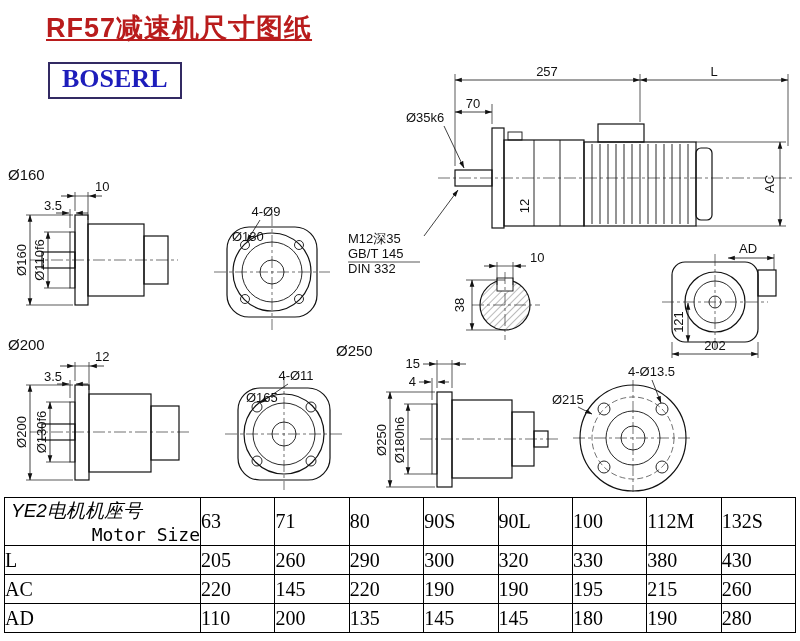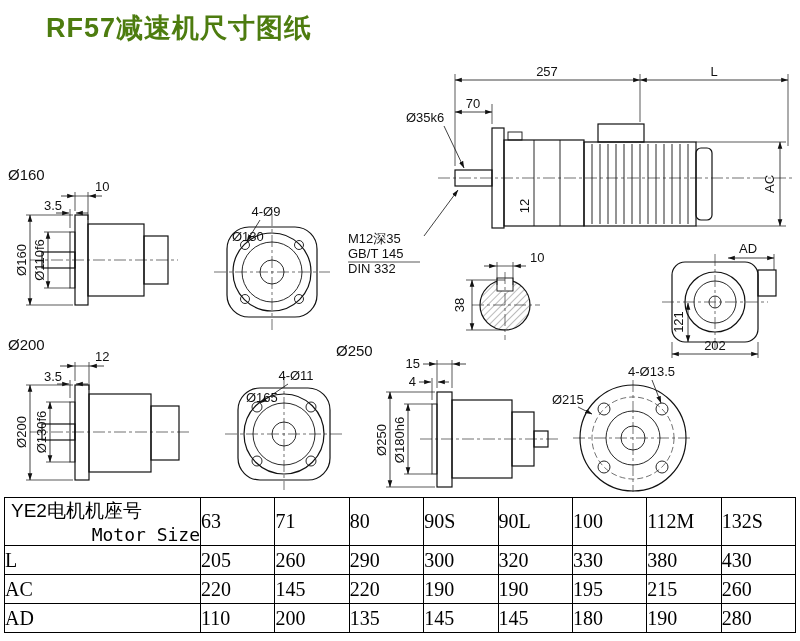--- a/index.html
+++ b/index.html
@@ -1,19 +1,19 @@
 <!DOCTYPE html>
 <html><head>
 <meta charset="utf-8">
 <style>
   * { box-sizing: border-box; }
   html,body { margin:0; padding:0; background:#ffffff; }
   body { width:800px; height:641px; font-family:"Liberation Sans",sans-serif; }
   .page { position:relative; width:800px; height:641px; background:#fff; overflow:hidden; }
-  .title { position:absolute; left:46px; top:10px; font-size:27px; font-weight:bold; color:#4d7c0f; letter-spacing:1px; }
+  .title { position:absolute; left:46px; top:10px; font-size:27px; font-weight:bold; color:#b91c1c; letter-spacing:1px;text-decoration:underline; }
   .logo { position:absolute; left:48px; top:62px; border:2px solid #322a63; padding:0px 12px 3px 12px;
           font-family:"Liberation Serif",serif; font-size:26px; font-weight:bold; color:#1d1dbb; background:#fff; }
   svg { position:absolute; left:0; top:0; }
   svg text { font-family:"Liberation Sans",sans-serif; fill:#111; }
   .dim { font-size:13px; }
   .lbl { font-size:15px; }
   .ol  { fill:none; stroke:#111; stroke-width:1.2; }
   .olh { fill:url(#hatch); stroke:#111; stroke-width:1.2; }
   .il  { fill:none; stroke:#111; stroke-width:0.9; }
   .wf  { fill:#fff; stroke:#111; stroke-width:0.9; }
@@ -21,29 +21,30 @@
   .clc { fill:none; stroke:#333; stroke-width:0.7; stroke-dasharray:6 3; }
   .xl  { fill:none; stroke:#111; stroke-width:0.7; }
   .dl  { fill:none; stroke:#111; stroke-width:0.8; }
   .tablewrap { position:absolute; left:4px; top:497px; width:792px; }
   table { border-collapse:collapse; width:100%; table-layout:fixed; }
   td { border:1px solid #000; text-align:left; vertical-align:middle; padding:0;
        font-family:"Liberation Serif",serif; font-size:20px; color:#000; }
   tr.hrow td { height:48px; }
   tr.drow td { height:29px; }
   td.mlabel { text-align:left; font-family:"Liberation Sans",sans-serif; font-size:19px; }
-  td.mlabel .cn { padding-left:6px; }
+  td.mlabel .cn { padding-left:6px;font-style:italic; }
   td.mlabel .en { padding-left:28px; font-family:"DejaVu Sans Mono",monospace; font-size:18px;text-align:right; }
 </style>
 </head>
 <body>
 
 <div class="page">
 
   <div class="title">RF57减速机尺寸图纸</div>
+  <div class="logo">BOSERL</div>
 
   <svg width="800" height="497" viewBox="0 0 800 497">
     <defs>
       <marker id="ar" viewBox="0 0 10 10" refX="9.5" refY="5" markerWidth="9" markerHeight="9" orient="auto-start-reverse">
         <path d="M0,1.8 L10,5 L0,8.2 Z" fill="#111"></path>
       </marker>
       <pattern id="hatch" width="5" height="5" patternUnits="userSpaceOnUse" patternTransform="rotate(45)">
         <line x1="0" y1="0" x2="0" y2="5" stroke="#555" stroke-width="0.8"></line>
       </pattern>
     </defs>

